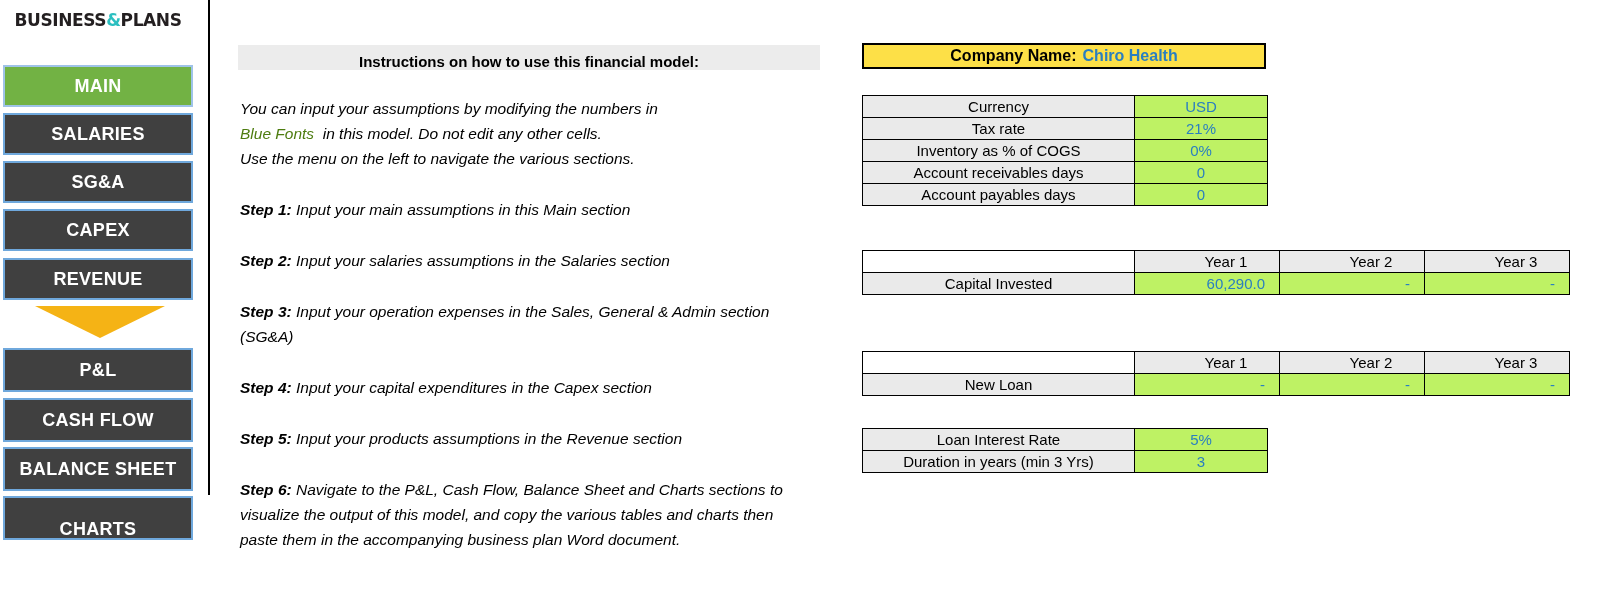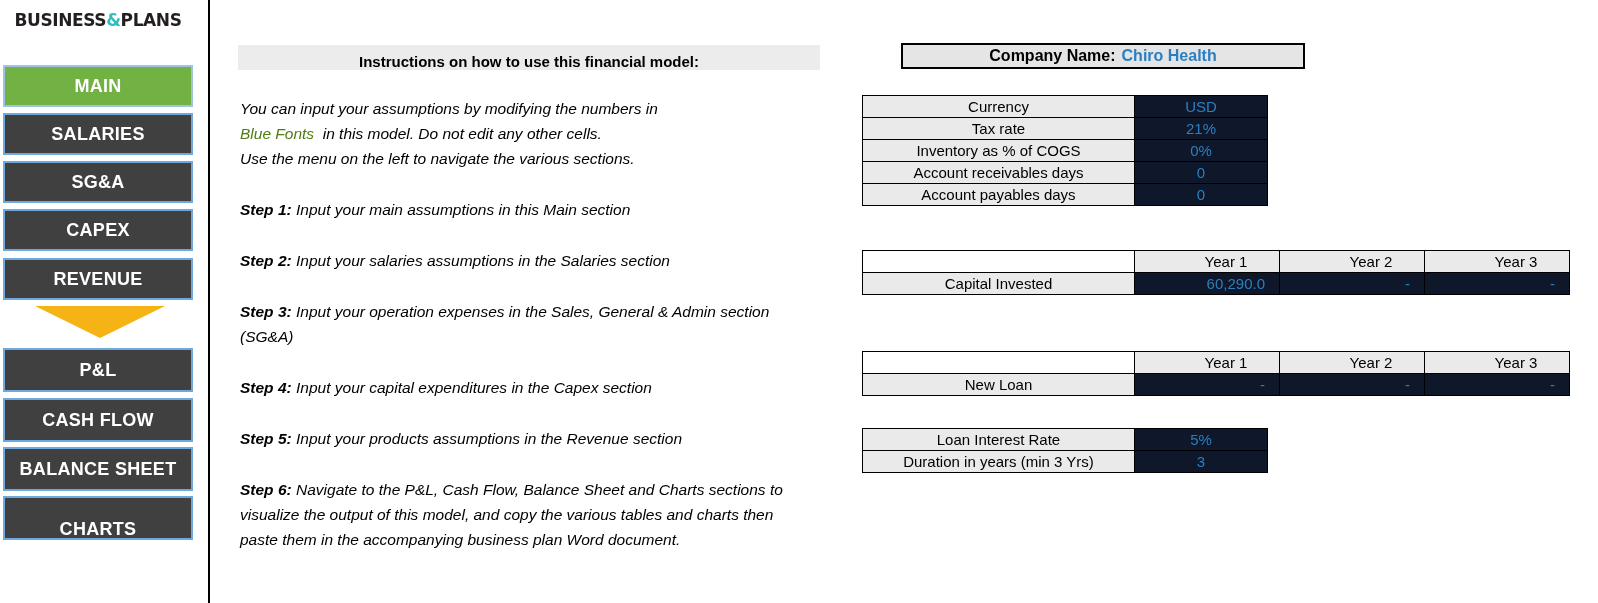--- a/index.html
+++ b/index.html
@@ -13,21 +13,21 @@
     position: relative;
     overflow: hidden;
     font-family: "Liberation Sans", sans-serif;
     color: #000000;
   }
 
   
   #sidebar {
     position: absolute;
     left: 0; top: 0;
-    width: 210px; height: 603px;
+    width: 210px; height: 495px;
     background: #ffffff;
     border-right: 2px solid #000000;
     box-sizing: border-box;
   }
   #brand {
     position: absolute;
     left: 0; top: 10px;
     width: 196px;
     text-align: center;
     font-family: "DejaVu Sans", sans-serif;
@@ -102,28 +102,27 @@
     font-style: italic;
   }
   #instr-body .intro { margin: 0; }
 
   
   #company-box {
     position: absolute;
     left: 862px; top: 43px;
     width: 404px; height: 26px;
     box-sizing: border-box;
-    background: #e5e5e5;
+    background: #fde047;
     border: 2px solid #000000;
     display: flex;
     align-items: center;
     justify-content: center;
     font-weight: bold;
     font-size: 16px;
-    margin-left: 39px;
   }
   #company-box .cname {
     color: #2a7fc0;
     margin-left: 6px;
   }
 
   table.xl {
     position: absolute;
     border-collapse: collapse;
     font-size: 15px;
@@ -136,21 +135,21 @@
     box-sizing: border-box;
     font-weight: normal;
     line-height: 20px;
   }
   td.lbl {
     background: #eaeaea;
     text-align: center;
     color: #000;
   }
   td.val {
-    background: #0f172a;
+    background: #bef264;
     text-align: center;
     color: #2a7fc0;
   }
   td.val.right { text-align: right; padding-right: 14px; }
   th.yr {
     background: #eaeaea;
     text-align: center;
     color: #000;
   }
   td.blank {

